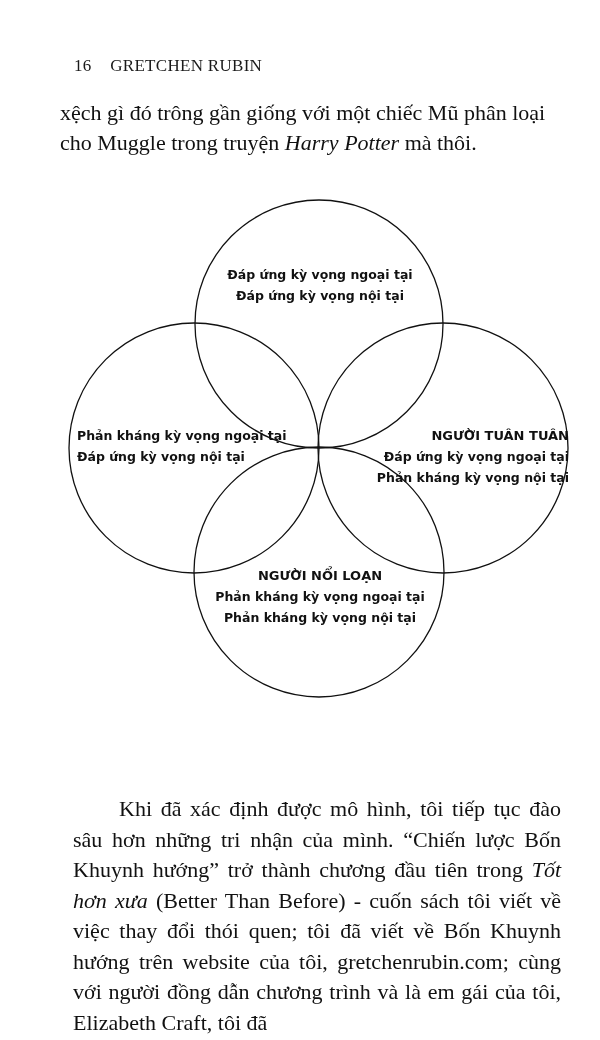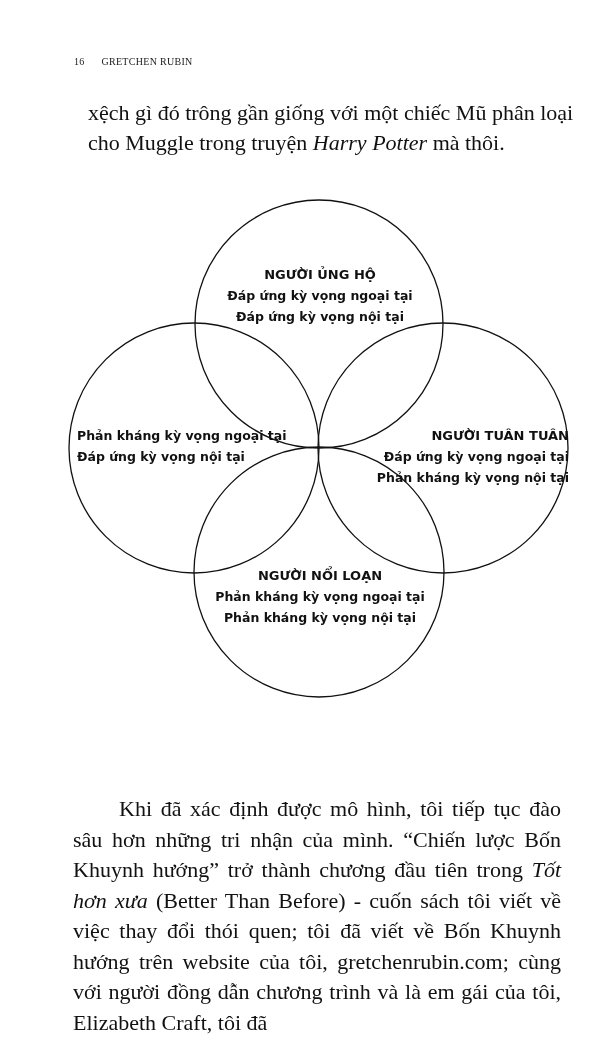--- a/index.html
+++ b/index.html
@@ -3,25 +3,25 @@
   <meta charset="utf-8">
   <style>
     html, body { margin: 0; padding: 0; }
     body {
       width: 600px; height: 1040px; background: #ffffff; position: relative;
       overflow: hidden; color: #111;
       font-family: "Liberation Serif", "DejaVu Serif", serif;
     }
     .header {
       position: absolute; left: 74px; top: 56px;
-      font-size: 10px; letter-spacing: 0.3px; color: #1a1a1a;
+      font-size: 17px; letter-spacing: 0.3px; color: #1a1a1a;
     }
     .header .pnum { margin-right: 14px; }
     .para-top {
-      position: absolute; left: 88px; top: 98px; width: 500px;
+      position: absolute; left: 60px; top: 98px; width: 500px;
       font-size: 22px; line-height: 30px; color: #111;
     }
     .para-top p { margin: 0; }
     .diagram { position: absolute; left: 0; top: 0; width: 600px; height: 760px; }
     .diagram svg { position: absolute; left: 0; top: 0; }
     .label {
       position: absolute; font-family: "DejaVu Sans", "Liberation Sans", sans-serif;
       font-weight: bold; font-size: 12.5px; line-height: 21px; color: #111;
       white-space: nowrap;
     }
@@ -54,21 +54,20 @@
   <svg width="600" height="760" viewBox="0 0 600 760">
     <g fill="none" stroke="#111" stroke-width="1.3">
       <circle cx="319" cy="324" r="124"></circle>
       <circle cx="194" cy="448" r="125"></circle>
       <circle cx="443" cy="448" r="125"></circle>
       <circle cx="319" cy="572" r="125"></circle>
     </g>
   </svg>
 
   <div class="label lbl-top">
-    <div class="title">NGƯỜI ỦNG HỘ</div>
     <div>Đáp ứng kỳ vọng ngoại tại</div>
     <div>Đáp ứng kỳ vọng nội tại</div>
   </div>
 
   <div class="label lbl-left">
     <div>Phản kháng kỳ vọng ngoại tại</div>
     <div>Đáp ứng kỳ vọng nội tại</div>
   </div>
 
   <div class="label lbl-right">

